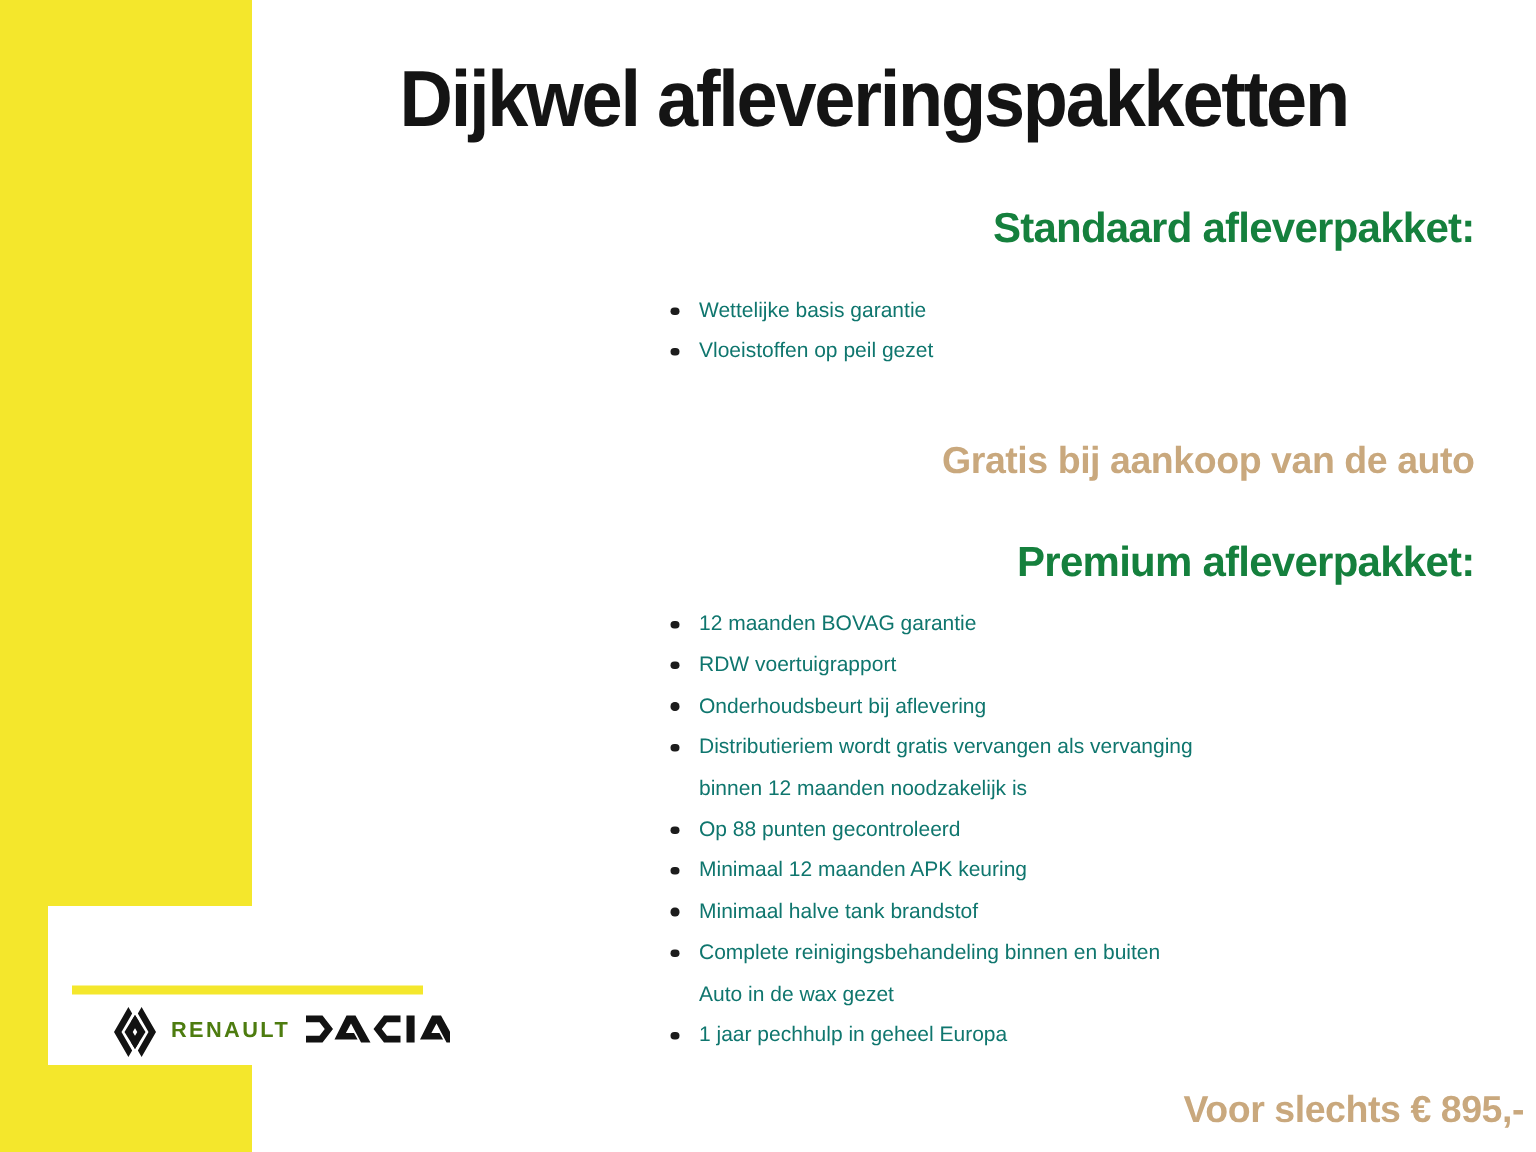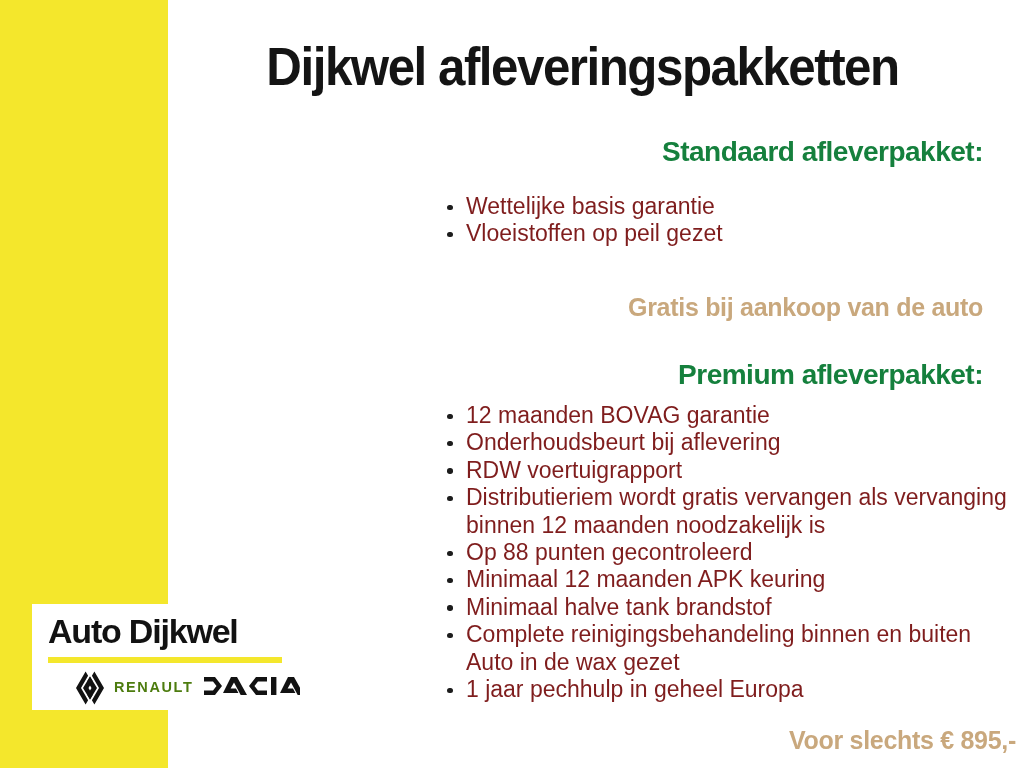--- a/index.html
+++ b/index.html
@@ -63,22 +63,22 @@
   #std-heading { top: 137px; }
   #prem-heading { top: 360px; }
 
   
   .bullets {
     position: absolute;
     left: 443px;
     margin: 0;
     padding: 0;
     list-style: none;
-    color: #7f1d1d;
-    font-size: 23px;
+    color: #0f766e;
+    font-size: 14px;
     line-height: 27.4px;
     font-weight: normal;
   }
   #std-list { top: 193px; }
   #prem-list { top: 402px; }
 
   .bullets li {
     position: relative;
     padding-left: 23px;
     margin: 0;
@@ -185,40 +185,39 @@
     <li><span>Wettelijke basis garantie</span></li>
     <li><span>Vloeistoffen op peil gezet</span></li>
   </ul>
 
   <div class="accent-line" id="free-line">Gratis bij aankoop van de auto</div>
 
   <div class="section-heading" id="prem-heading">Premium afleverpakket:</div>
 
   <ul class="bullets" id="prem-list">
     <li><span>12 maanden BOVAG garantie</span></li>
+    <li><span>RDW voertuigrapport</span></li>
     <li><span>Onderhoudsbeurt bij aflevering</span></li>
-    <li><span>RDW voertuigrapport</span></li>
     <li>
       <span>Distributieriem wordt gratis vervangen als vervanging</span>
       <span class="cont">binnen 12 maanden noodzakelijk is</span>
     </li>
     <li><span>Op 88 punten gecontroleerd</span></li>
     <li><span>Minimaal 12 maanden APK keuring</span></li>
     <li><span>Minimaal halve tank brandstof</span></li>
     <li>
       <span>Complete reinigingsbehandeling binnen en buiten</span>
       <span class="cont">Auto in de wax gezet</span>
     </li>
     <li><span>1 jaar pechhulp in geheel Europa</span></li>
   </ul>
 
   <div class="accent-line" id="price-line">Voor slechts € 895,-</div>
 
   <div class="logo-box">
-    <div class="logo-wordmark">Auto Dijkwel</div>
     <div class="logo-rule"></div>
     <div class="logo-brands">
 
       <span class="renault-mark">
         <svg width="32" height="36" viewBox="0 0 32 36" aria-hidden="true">
           <path d="M11.6 1.4 L2.0 18.0 L11.6 34.6 L14.1 30.3 L7.0 18.0 L14.1 5.7 Z" fill="#121212"></path>
           <path d="M20.4 1.4 L30.0 18.0 L20.4 34.6 L17.9 30.3 L25.0 18.0 L17.9 5.7 Z" fill="#121212"></path>
           <path d="M16.0 6.6 L23.0 18.0 L16.0 29.4 L13.4 25.0 L17.5 18.0 L13.4 11.0 Z" fill="#121212"></path>
           <path d="M16.0 6.6 L9.0 18.0 L16.0 29.4 L18.6 25.0 L14.5 18.0 L18.6 11.0 Z" fill="#121212"></path>
         </svg>

